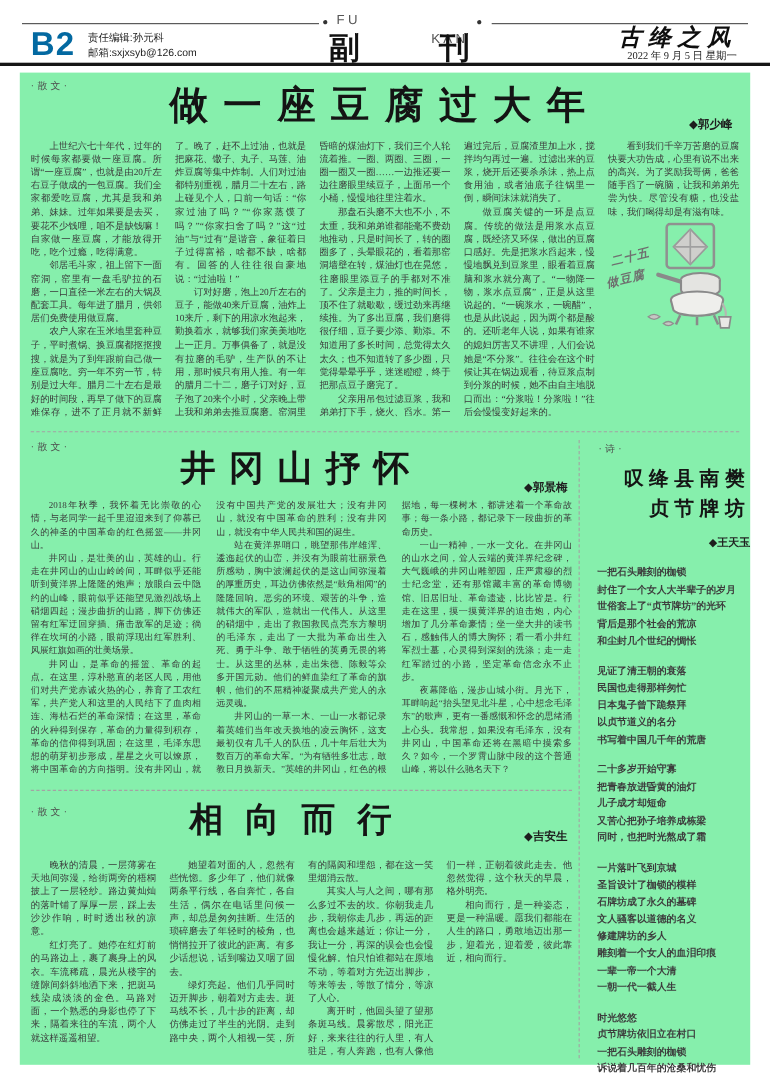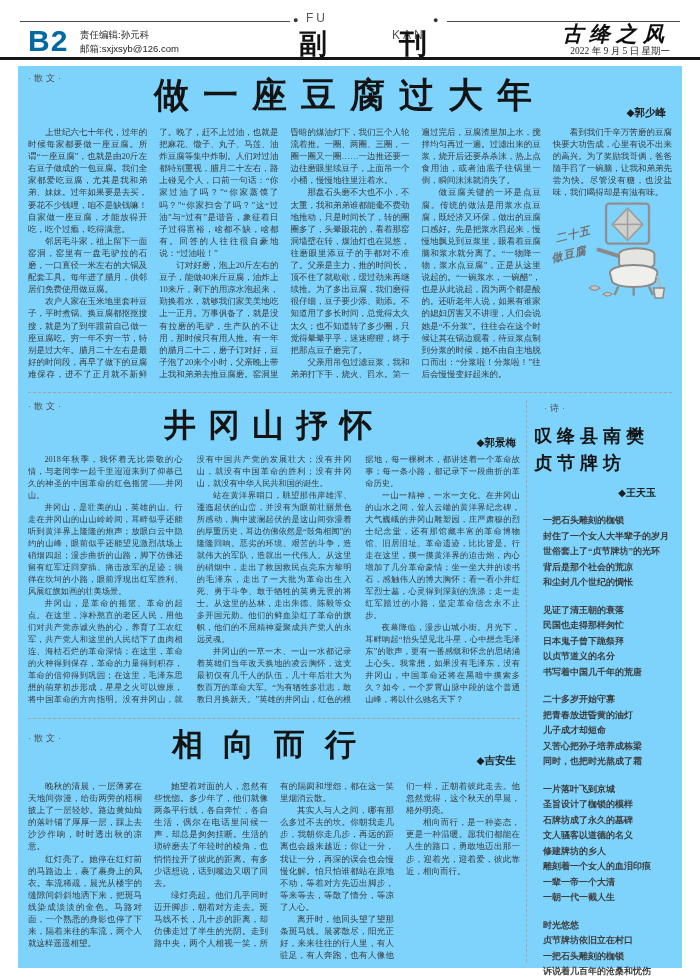--- a/index.html
+++ b/index.html
@@ -21,21 +21,21 @@
   .kan { position:absolute; left:392px; top:28px; font-family:"Liberation Sans",sans-serif;
          font-size:12px; letter-spacing:3px; color:#555; }
   .fukan-cn { position:absolute; left:299px; top:25px; width:128px; display:flex;
               justify-content:space-between; font-size:28px; font-weight:bold; color:#111; }
   .masthead { position:absolute; right:30px; top:20px; font-size:21px; font-weight:bold; font-style:italic;
               letter-spacing:6px; color:#0e0e0e; font-family:Liberation Mono, monospace; }
   .hdr-date { position:absolute; right:30px; top:45px; font-size:9.5px; color:#1c1c1c; }
   .thickline { position:absolute; left:0; top:57px; width:700px; height:3px; background:#161616; }
 
   
-  .panel { position:absolute; left:18px; top:66px; width:664px; height:902px; background:#7dd3fc; }
+  .panel { position:absolute; left:18px; top:66px; width:664px; height:902px; background:#86efac; }
 
   .sec-label { position:absolute; font-size:9px; letter-spacing:3px; color:#4d4d4d; }
   .byline { font-size:10.5px; font-weight:bold; color:#1e1e1e; }
   .big-title { position:absolute; left:0; width:100%; text-align:center; font-weight:bold;
                color:#141414; font-family:"DejaVu Serif",serif; white-space:nowrap; }
 
   .body-flow { text-align:justify; color:#3a3a3a; overflow:hidden; column-fill:auto; }
   .para { text-indent:2em; }
 
   
@@ -62,23 +62,23 @@
   .art2 { position:absolute; left:10px; top:334px; width:492px; height:318px; }
   .a2-label { left:0; top:0; }
   .a2-title { top:4px; font-size:32px; letter-spacing:12px; }
   .a2-byline { position:absolute; right:4px; top:36px; }
   .a2-body { position:absolute; left:0; top:54px; width:492px; height:260px;
              column-count:3; column-gap:14px; font-size:8.2px; line-height:12px; }
 
   
   .poem { position:absolute; left:516px; top:334px; width:148px; height:562px; }
   .poem-label { left:10px; top:2px; }
-  .poem-title { margin-top:22px; text-align:left; font-size:18px; font-weight:bold;
+  .poem-title { margin-top:22px; text-align:right; font-size:18px; font-weight:bold;
                 letter-spacing:5px; line-height:27px; color:#141414; font-family:"DejaVu Serif",serif; }
-  .poem-byline { text-align:right; padding-right:26px; margin-top:10px; font-size:10px; font-weight:bold; }
+  .poem-byline { text-align:right; margin-top:10px; font-size:10px; font-weight:bold; }
   .poem-lines { margin-top:13px; padding-left:9px; font-size:9px; line-height:15.5px; color:#3d3d3d;
                 height:466px; overflow:hidden; }
   .stanza { margin-bottom:12px;font-weight:bold; }
 
   
   .art3 { position:absolute; left:10px; top:658px; width:492px; height:244px; }
   .a3-label { left:0; top:8px; }
   .a3-title { top:0; font-size:31px; letter-spacing:20px;text-align:center; }
   .a3-byline { position:absolute; right:4px; top:30px; }
   .a3-body { position:absolute; left:0; top:56px; width:492px; height:184px;

